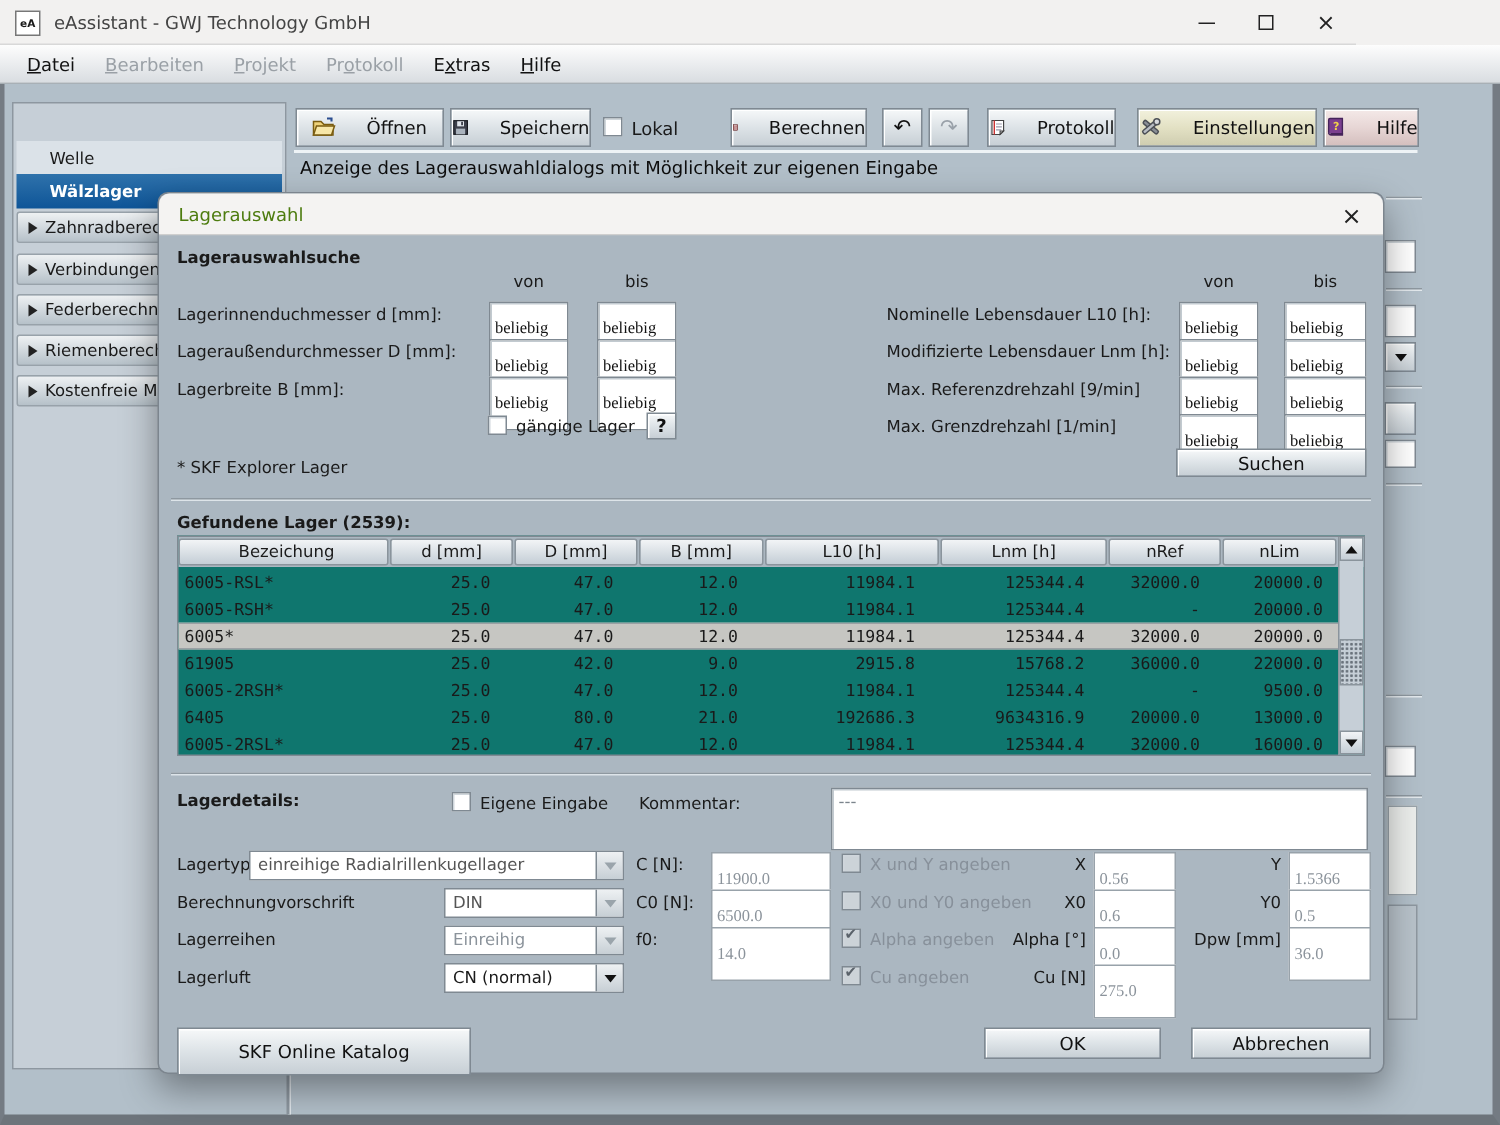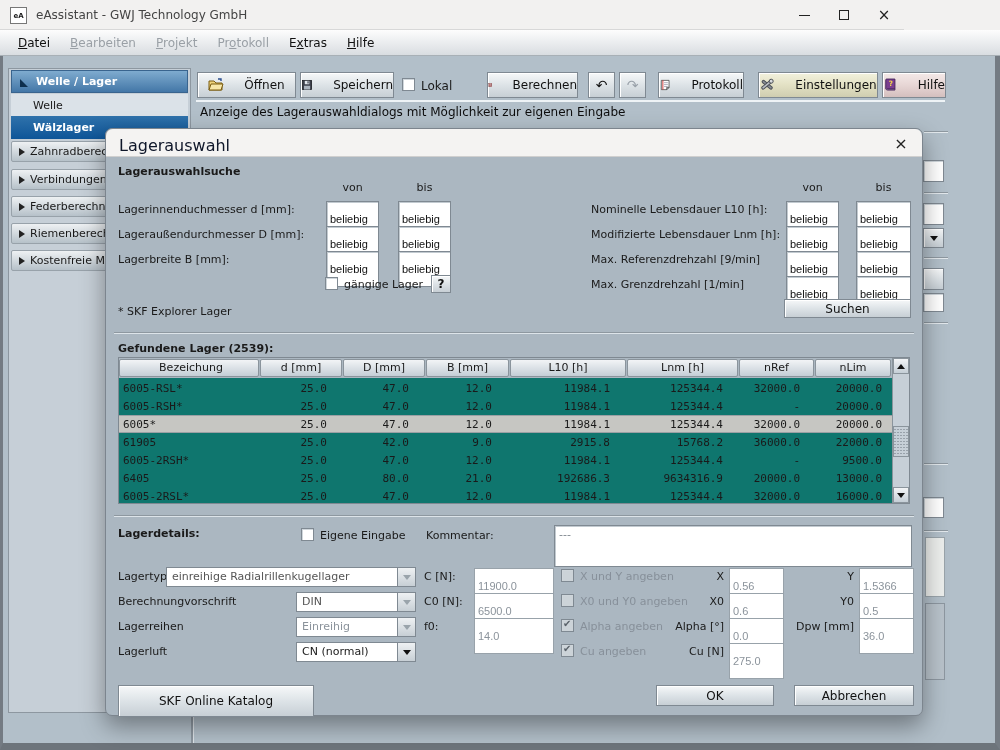--- a/index.html
+++ b/index.html
@@ -46,26 +46,26 @@
   .art-line { position:absolute; width:24px; height:2px; background:#e3e9ed; border-top:1px solid #8e98a0; left:924px; }
   .art-box { position:absolute; left:923px; width:21px; background:#fff; border:1px solid #7f8992; box-shadow:inset 1px 1px 0 #cfd6db; }
   .art-btn { position:absolute; left:923px; width:21px; }
   .art-panel { position:absolute; left:925px; width:20px; background:#b8c2ca; border:1px solid #8d97a0; }
   .art-light { position:absolute; left:925px; width:20px; background:#eceeec; border:1px solid #9aa4ab; }
   .vline { position:absolute; left:191px; top:713px; width:2px; height:30px; background:#8d97a0; box-shadow:1px 0 0 #dfe5ea; }
 
   
   .dialog { position:absolute; left:105px; top:128px; width:818px; height:588px; background:#abb7c1; border:1px solid #7c858e; border-radius:7px; box-shadow:0 10px 24px rgba(0,0,0,.38); }
   .dlg-titlebar { position:absolute; left:0; top:0; right:0; height:28px; background:#f4f3f2; border-bottom:1px solid #cfcfcf; border-radius:7px 7px 0 0; }
-  .dlg-title { position:absolute; left:13px; top:7px; font-size:16px; color:#0f172a; }
+  .dlg-title { position:absolute; left:13px; top:7px; font-size:12px; color:#4d7c0f; }
   .dlg-close { position:absolute; right:6px; top:0; width:30px; height:28px; display:flex; align-items:center; justify-content:center; font-size:16px; color:#222; }
   .bold { font-weight:bold; }
   .lbl { position:absolute; white-space:nowrap; }
   .lbl.dis { color:#87909a; }
-  .inp { position:absolute; height:36px; background:#fff; border:1px solid #7f8992; box-shadow:inset 1px 1px 0 #c2cad0; font-family:Liberation Sans, sans-serif; font-size:11px; color:#111; padding:0 3px; }
+  .inp { position:absolute; height:36px; background:#fff; border:1px solid #7f8992; box-shadow:inset 1px 1px 0 #c2cad0; font-family:Liberation Serif, serif; font-size:11px; color:#111; padding:0 3px; }
   .inp.dis { color:#8b939b; box-shadow:none; border-color:#98a2aa; }
   .dbtn { position:absolute; height:20px; font-size:12px; }
   .sep { position:absolute; left:8px; width:800px; height:2px; background:#dde4e9; border-top:1px solid #8e98a0; }
 
   .combo { position:absolute; height:20px; background:#fff; border:1px solid #7f8992; font-size:11px; line-height:18px; padding-left:5px; white-space:nowrap; overflow:hidden; }
   .combo .arrow-btn { position:absolute; right:0; top:0; width:18px; height:18px; background:linear-gradient(180deg,#eef1f3,#c7cfd5); border-left:1px solid #7f8992; display:flex; align-items:center; justify-content:center; }
   .combo .arr { width:0; height:0; border-left:4px solid transparent; border-right:4px solid transparent; border-top:5px solid #111; }
   .combo.dis { color:#555; }
   .combo.dis .arr { border-top-color:#9aa4ab; }
   .combo.dis2 { color:#8b939b; }
@@ -190,24 +190,20 @@
       <path d="M3 2.5 Q3 1.5 4 1.5 H13 V12.5 H4 Q3 12.5 3 11.5 Z" fill="#7b3f8f" stroke="#45235a"></path>
       <path d="M3 11.5 Q3 13.5 5 13.5 H13 V12.5 H4.5" fill="#e8d9ee" stroke="#45235a"></path>
       <text x="6.2" y="9.6" font-size="8" fill="#f2d24a" font-weight="bold">?</text>
     </svg>
   <span>Hilfe</span>
 </div>
 <div class="toolbar-sep"></div>
 <div class="status-text">Anzeige des Lagerauswahldialogs mit Möglichkeit zur eigenen Eingabe</div>
 
 <div class="sidebar">
-  <div class="sb-header">
-    <span class="tri-expanded"></span>
-    <span>Welle / Lager</span>
-  </div>
   <div class="sb-item" style="top:25px;">
       <span>Welle</span>
     </div>
   <div class="sb-item selected" style="top:47px;height:23px;">
       <span>Wälzlager</span>
     </div>
   <div class="sb-group" style="top:72px;">
       <span class="tri-right"></span>
       <span>Zahnradberech</span>
     </div>

